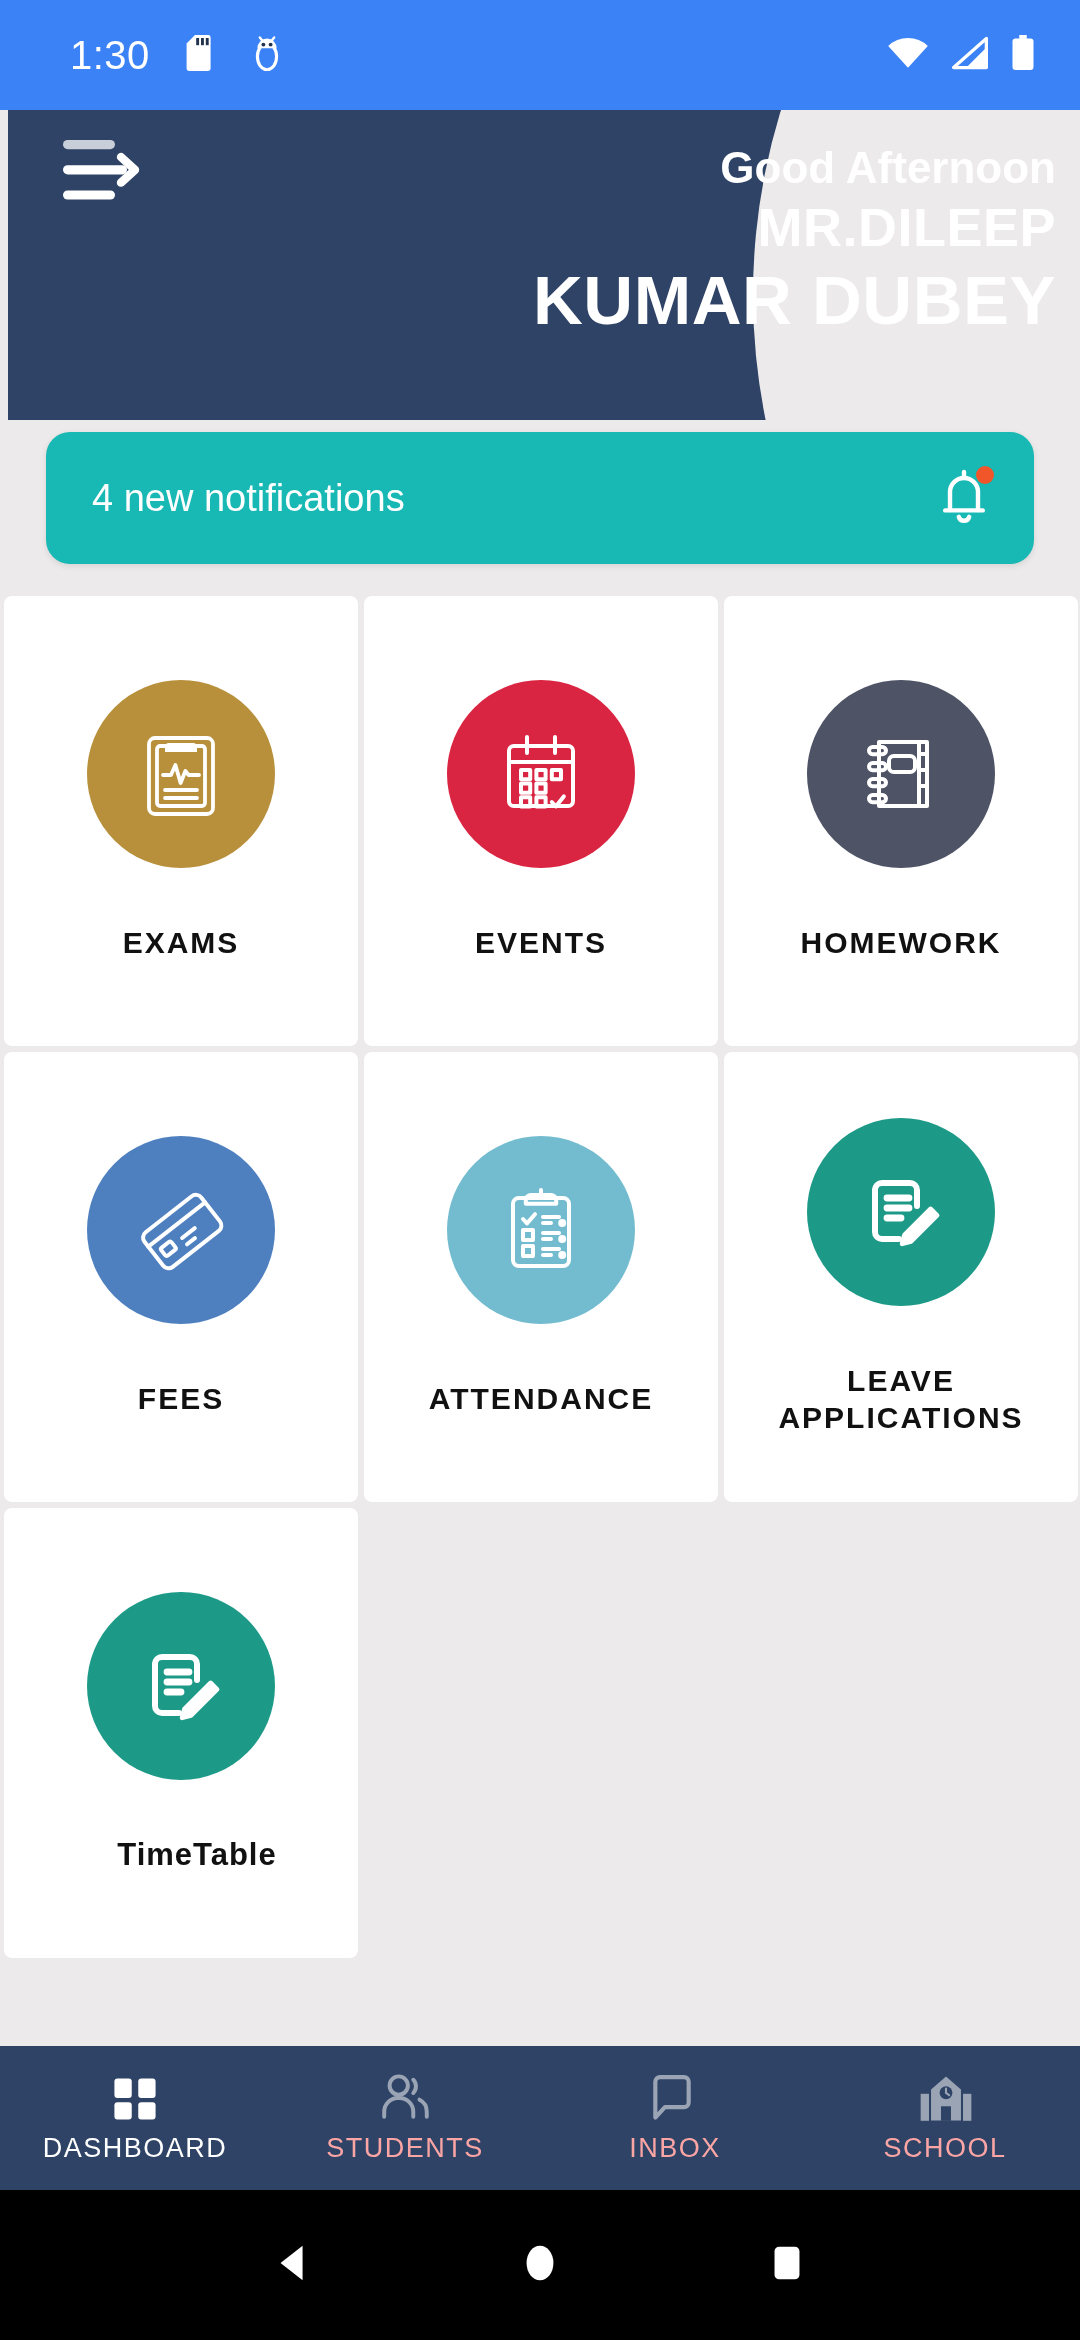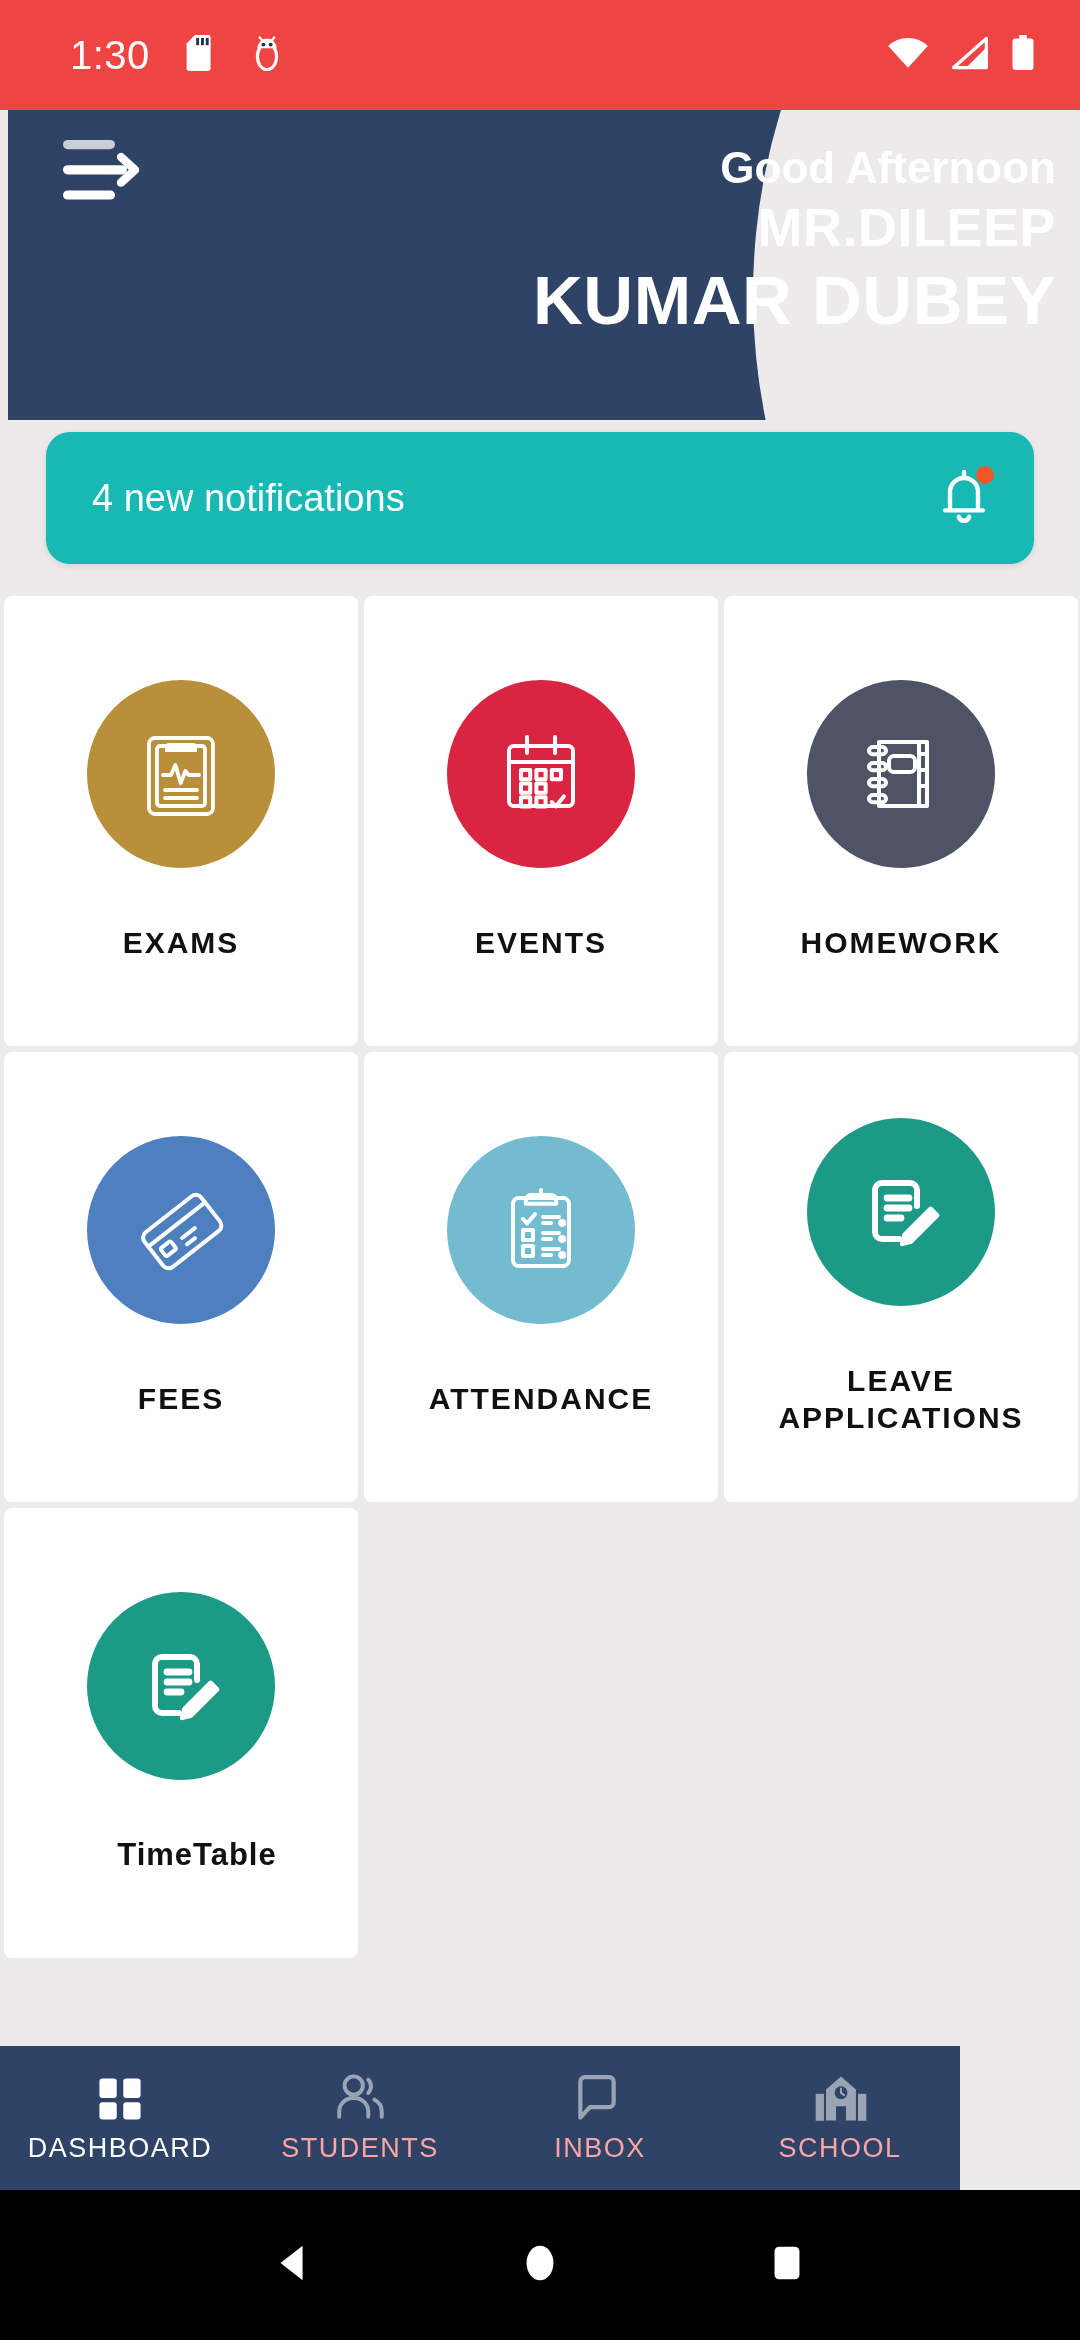--- a/index.html
+++ b/index.html
@@ -7,21 +7,21 @@
   body {
     font-family:"Liberation Sans", sans-serif;
     background:#eceaea;
     overflow:hidden;
     position:relative;
   }
 
   
   #status-bar{
     position:absolute; left:0; top:0; width:1080px; height:110px;
-    background:#ef4444; z-index:40;
+    background:#3b82f6; z-index:40;
     display:flex; align-items:center; justify-content:space-between;
     padding:0 44px 0 70px;
   }
   #status-left{ display:flex; align-items:center; gap:36px; }
   #clock{ color:#fff; font-size:40px; letter-spacing:.5px; }
   #status-right{ display:flex; align-items:center; gap:20px; }
 
   
   #header-wrap{
     position:absolute; left:8px; top:0; width:1080px; height:420px;
@@ -86,21 +86,21 @@
   }
   .card-label{
     font-size:30px; font-weight:bold; color:#111;
     letter-spacing:2px; text-align:center; line-height:1.25;
     max-width:300px;
   }
   .card-label.mixed{ letter-spacing:1px; font-size:31px;margin-left:32px; }
 
   
   #bottom-nav{
-    position:absolute; left:0; bottom:150px; width:960px; height:144px;
+    position:absolute; left:0; bottom:150px; width:1080px; height:144px;
     background:#2e4366; z-index:30;
     display:flex; 
   }
   .nav-item{
     flex:1; display:flex; flex-direction:column;
     align-items:center; justify-content:center; gap:10px;
   }
   .nav-label{ font-size:27px; letter-spacing:1.5px; color:#fca5a5; }
   .nav-item.active .nav-label{ color:#ffffff; }
   .nav-ico{ width:52px; height:50px; display:block; }

